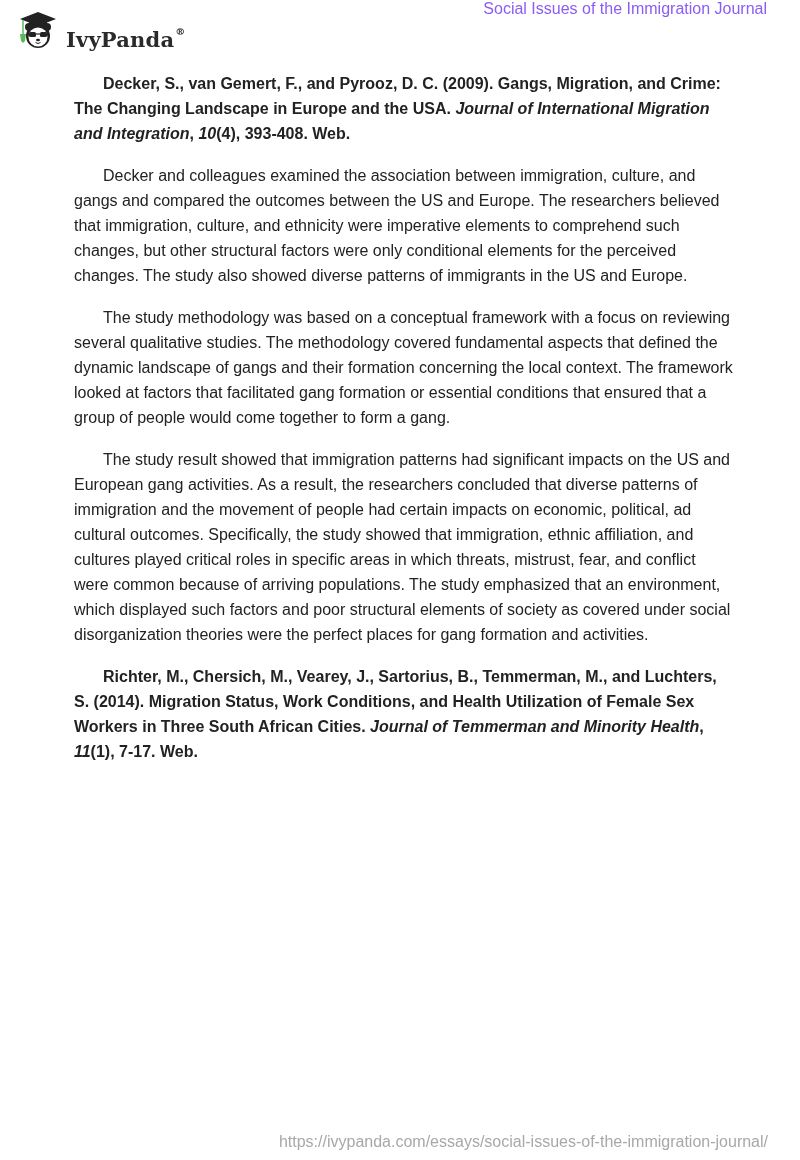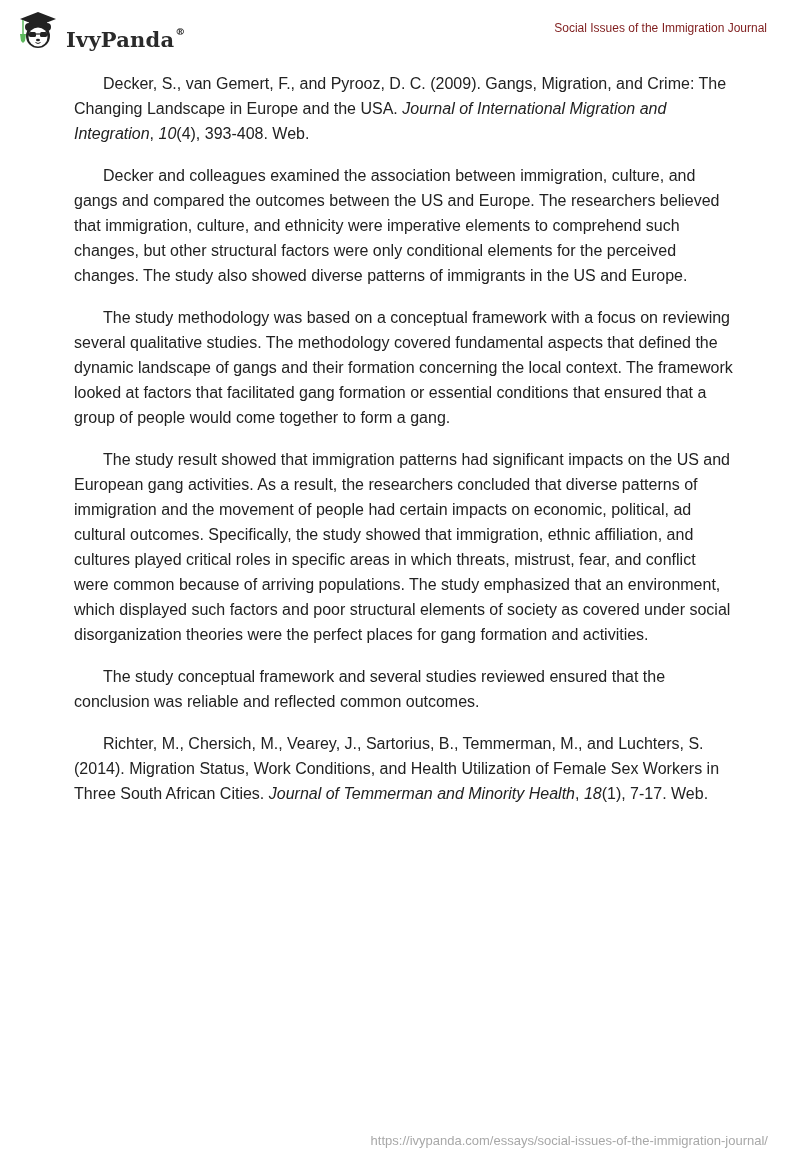--- a/index.html
+++ b/index.html
@@ -38,42 +38,42 @@
     }
     .logo-reg {
       font-size: 10px;
       vertical-align: super;
       margin-left: 1px;
       position: relative;
       top: -4px;
     }
     .header-title {
       position: absolute;
-      right: 33px; top: 21px;
-      font-size: 12px;
-      color: #7f1d1d;
+      right: 33px; top: 0;
+      font-size: 16px;
+      color: #8b5cf6;
     }
     .content {
       position: absolute;
       left: 74px; top: 71px;
       width: 660px;
       font-size: 16px;
       line-height: 25px;
       color: #222222;
     }
     .content p {
       margin: 0 0 17px 0;
       text-indent: 29px;
     }
-    .ref { font-weight: normal; }
+    .ref { font-weight: bold; }
     .ref i { font-style: italic; }
     .footer-url {
       position: absolute;
       right: 32px; top: 1133px;
-      font-size: 13px;
+      font-size: 16px;
       color: #a8a8a8;
     }
   </style>
 </head>
 <body>
 
 <div class="header">
   <div class="logo">
     <span>
       <svg width="44" height="40" viewBox="0 0 44 40">
@@ -101,18 +101,17 @@
   </div>
   <div class="header-title">Social Issues of the Immigration Journal</div>
 </div>
 
 <div class="content">
   <p class="ref"><span>Decker, S., van Gemert, F., and Pyrooz, D. C. (2009). Gangs, Migration, and Crime: The Changing Landscape in Europe and the USA. </span><i>Journal of International Migration and Integration</i><span>, </span><i>10</i><span>(4), 393-408. Web.</span></p>
 
   <p>Decker and colleagues examined the association between immigration, culture, and gangs and compared the outcomes between the US and Europe. The researchers believed that immigration, culture, and ethnicity were imperative elements to comprehend such changes, but other structural factors were only conditional elements for the perceived changes. The study also showed diverse patterns of immigrants in the US and Europe.</p>
   <p>The study methodology was based on a conceptual framework with a focus on reviewing several qualitative studies. The methodology covered fundamental aspects that defined the dynamic landscape of gangs and their formation concerning the local context. The framework looked at factors that facilitated gang formation or essential conditions that ensured that a group of people would come together to form a gang.</p>
   <p>The study result showed that immigration patterns had significant impacts on the US and European gang activities. As a result, the researchers concluded that diverse patterns of immigration and the movement of people had certain impacts on economic, political, ad cultural outcomes. Specifically, the study showed that immigration, ethnic affiliation, and cultures played critical roles in specific areas in which threats, mistrust, fear, and conflict were common because of arriving populations. The study emphasized that an environment, which displayed such factors and poor structural elements of society as covered under social disorganization theories were the perfect places for gang formation and activities.</p>
-  <p>The study conceptual framework and several studies reviewed ensured that the conclusion was reliable and reflected common outcomes.</p>
 
-  <p class="ref"><span>Richter, M., Chersich, M., Vearey, J., Sartorius, B., Temmerman, M., and Luchters, S. (2014). Migration Status, Work Conditions, and Health Utilization of Female Sex Workers in Three South African Cities. </span><i>Journal of Temmerman and Minority Health</i><span>, </span><i>18</i><span>(1), 7-17. Web.</span></p>
+  <p class="ref"><span>Richter, M., Chersich, M., Vearey, J., Sartorius, B., Temmerman, M., and Luchters, S. (2014). Migration Status, Work Conditions, and Health Utilization of Female Sex Workers in Three South African Cities. </span><i>Journal of Temmerman and Minority Health</i><span>, </span><i>11</i><span>(1), 7-17. Web.</span></p>
 </div>
 
 <div class="footer-url">https://ivypanda.com/essays/social-issues-of-the-immigration-journal/</div>
 
 </body></html>

